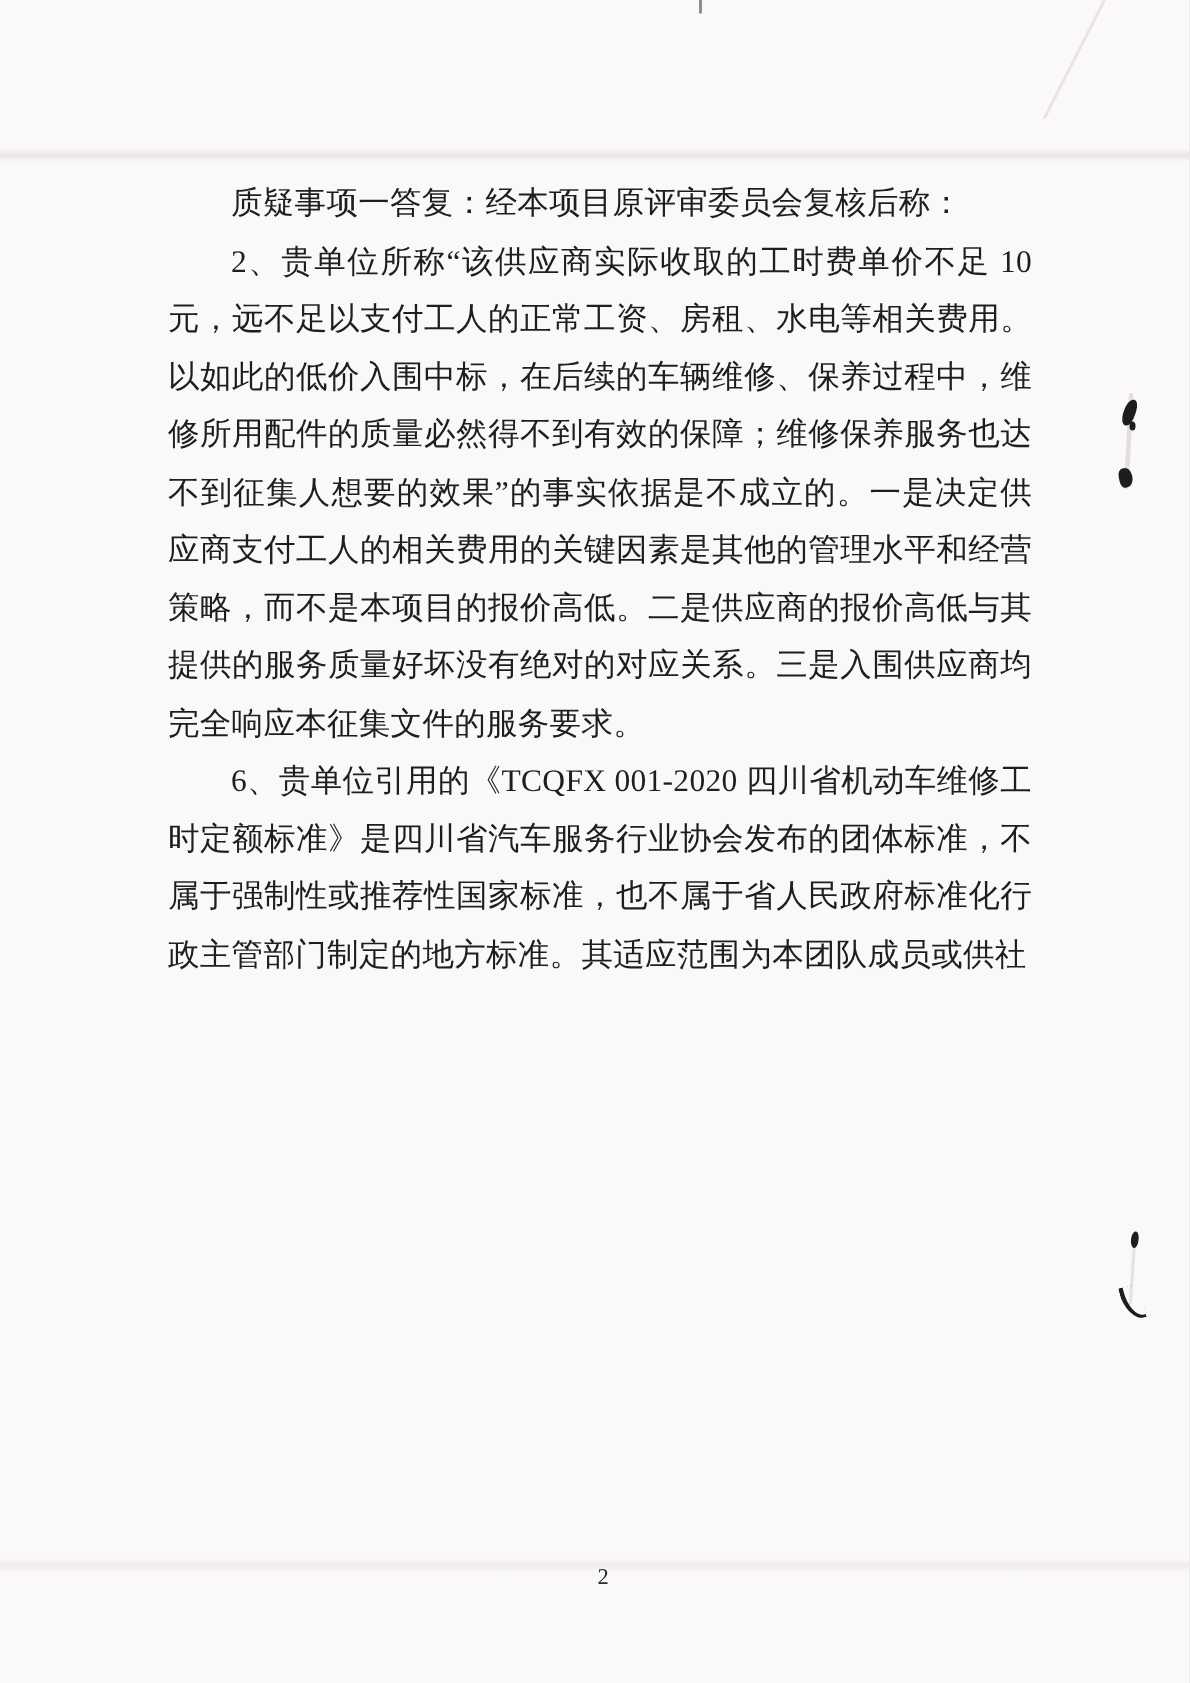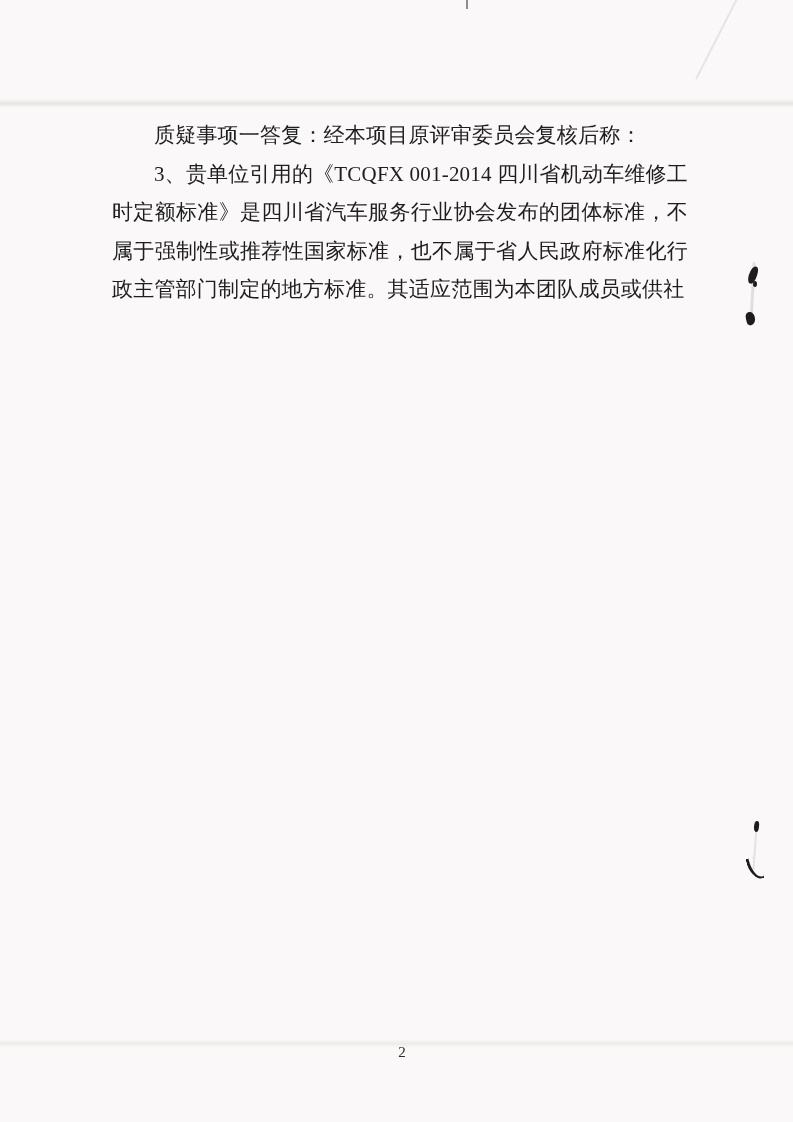--- a/index.html
+++ b/index.html
@@ -83,21 +83,22 @@
 
 <div class="paper">
 
   <div class="crease-band top"></div>
   <div class="crease-band bottom"></div>
   <div class="corner-crease"></div>
   <div class="top-tick"></div>
 
   <div class="text-block">
     <p>质疑事项一答复：经本项目原评审委员会复核后称：</p>
-    <p>3、贵单位引用的《TCQFX 001-2014 四川省机动车维修工时定额标准》是四川省汽车服务行业协会发布的团体标准，不属于强制性或推荐性国家标准，也不属于省人民政府标准化行政主管部门制定的地方标准。其适应范围为本团队成员或供社</p>
+    <p>2、贵单位所称“该供应商实际收取的工时费单价不足 10元，远不足以支付工人的正常工资、房租、水电等相关费用。以如此的低价入围中标，在后续的车辆维修、保养过程中，维修所用配件的质量必然得不到有效的保障；维修保养服务也达不到征集人想要的效果”的事实依据是不成立的。一是决定供应商支付工人的相关费用的关键因素是其他的管理水平和经营策略，而不是本项目的报价高低。二是供应商的报价高低与其提供的服务质量好坏没有绝对的对应关系。三是入围供应商均完全响应本征集文件的服务要求。</p>
+    <p>6、贵单位引用的《TCQFX 001-2020 四川省机动车维修工时定额标准》是四川省汽车服务行业协会发布的团体标准，不属于强制性或推荐性国家标准，也不属于省人民政府标准化行政主管部门制定的地方标准。其适应范围为本团队成员或供社</p>
   </div>
 
   <div class="smear1"></div>
   <div class="speck s1"></div>
   <div class="speck s1b"></div>
   <div class="speck s2"></div>
   <div class="smear2"></div>
   <div class="speck s3"></div>
   <div class="speck s4"></div>
 

